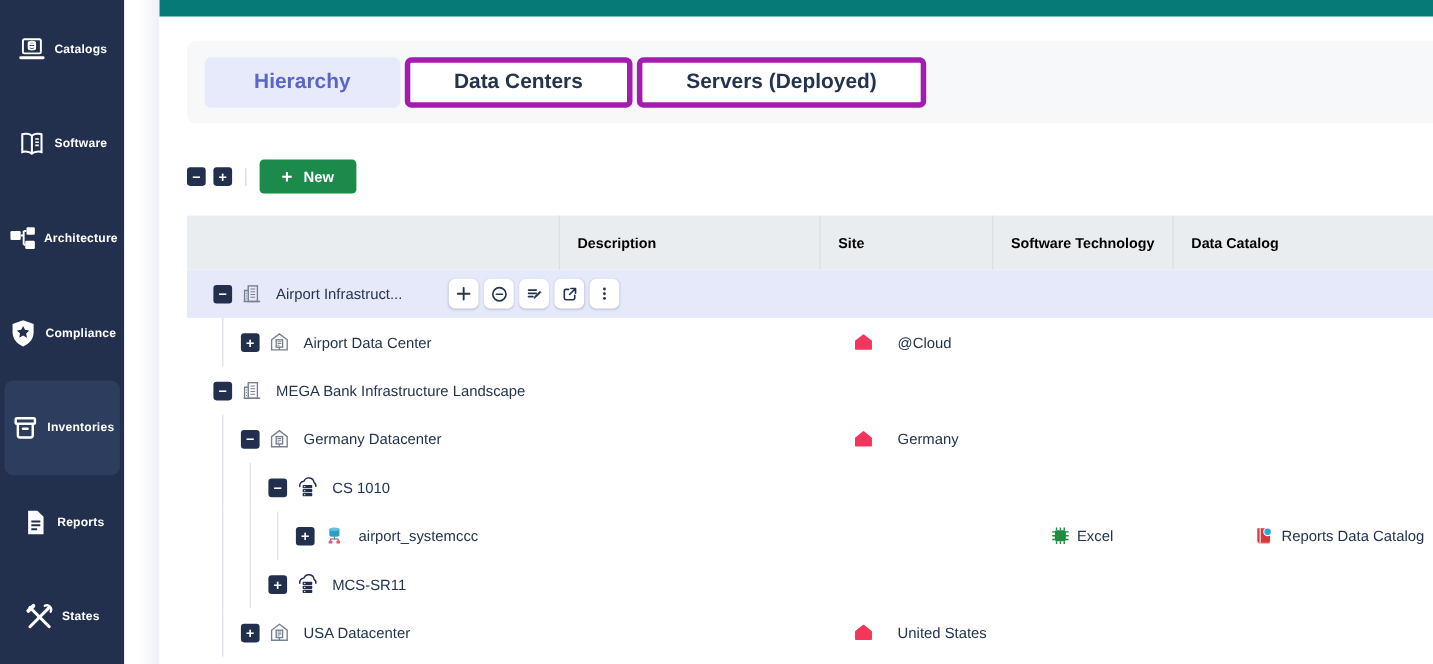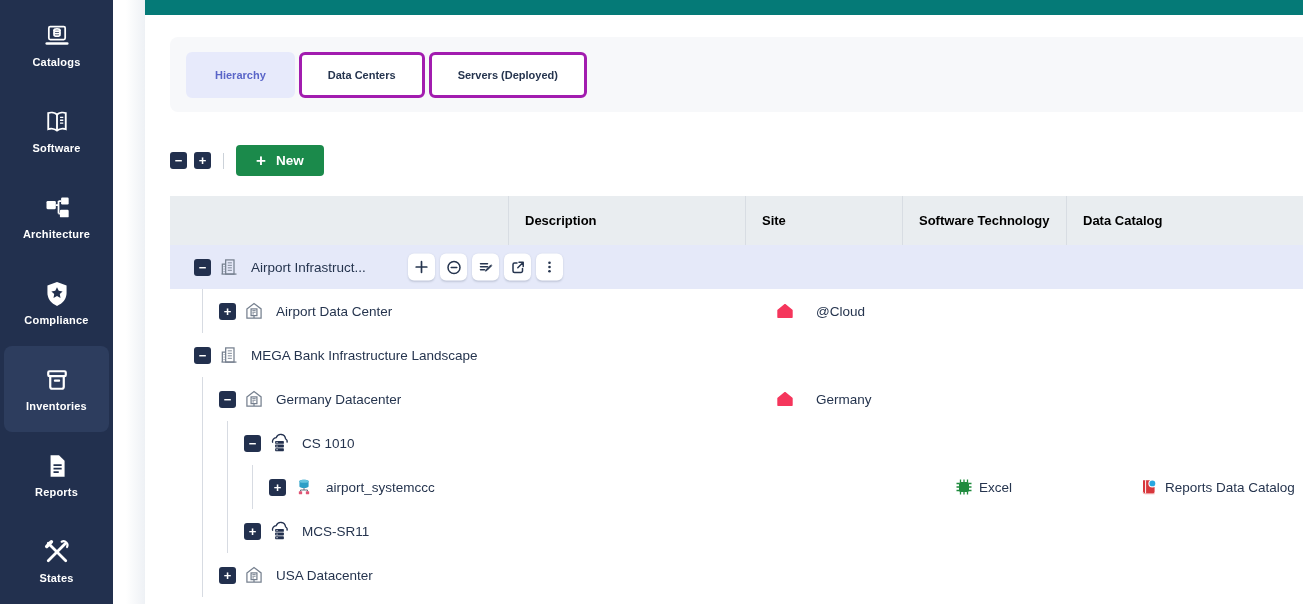--- a/index.html
+++ b/index.html
@@ -2,37 +2,37 @@
 <html><head>
 <meta charset="utf-8">
 <style>
   html,body{margin:0;padding:0;background:#fff;}
   .app{position:relative;width:1303px;height:604px;overflow:hidden;background:#fff;
        font-family:"Liberation Sans",sans-serif;color:#25344e;}
 
   
   .sidebar{position:absolute;left:0;top:0;width:113px;height:604px;background:#22304e;
            box-sizing:border-box;padding-top:2px;}
-  .side-item{height:86px;margin:0 4px;border-radius:8px;display:flex;flex-direction:column;
+  .side-item{height:86px;margin:0 4px;border-radius:8px;display:flex;
              align-items:center;justify-content:center;gap:6px;cursor:pointer;}
   .side-item.active{background:#2d3d5e;}
   .side-item .lbl{color:#fff;font-size:11px;font-weight:700;letter-spacing:.2px;}
   .side-item svg{display:block;}
 
   .gap-strip{position:absolute;left:113px;top:0;width:32px;height:604px;
              background:linear-gradient(to right,#ffffff 40%,#eef1f5);}
 
   
   .main{position:absolute;left:145px;top:0;width:1158px;height:604px;background:#fff;}
   .topbar{position:absolute;left:0;top:0;width:100%;height:15px;background:#057a77;}
 
   .tabsbar{position:absolute;left:25px;top:37px;width:1133px;height:75px;background:#f7f8fa;
            border-radius:8px 0 0 8px;box-sizing:border-box;padding:15px 0 0 16px;display:flex;gap:4px;}
-  .tab{height:46px;padding:0 26px;display:flex;align-items:center;background:#fff;
-       border:3px solid #a21caf;border-radius:6px;font-size:11px;font-weight:700;
+  .tab{height:46px;padding:0 40px;display:flex;align-items:center;background:#fff;
+       border:5px solid #a21caf;border-radius:6px;font-size:19px;font-weight:700;
        color:#25344e;cursor:pointer;box-sizing:border-box;white-space:nowrap;}
   .tab.active{background:#e7eafb;border-color:#e7eafb;color:#5a65c8;}
 
   .toolbar{position:absolute;left:25px;top:145px;height:31px;display:flex;align-items:center;}
   .sq-btn{width:17px;height:17px;border:none;border-radius:3px;background:#22304e;color:#fff;
           font-size:13px;font-weight:700;display:grid;place-items:center;cursor:pointer;
           padding:0;line-height:15px;font-family:inherit;}
   .sq-btn + .sq-btn{margin-left:7px;}
   .tb-divider{width:1px;height:16px;background:#ccd2d9;margin:0 12px;}
   .new-btn{height:31px;padding:0 20px;background:#1b8a4b;border:none;border-radius:4px;color:#fff;
@@ -371,19 +371,25 @@
               <button class="expander">+</button>
               <svg class="tree-ic" width="20" height="20" viewBox="0 0 24 24" fill="none" stroke="#76808f" stroke-width="1.5">
     <path d="M3.5 9.5 L12 3 L20.5 9.5 V20.5 H3.5 Z"></path>
     <rect x="8.5" y="9.5" width="7" height="8"></rect>
     <path d="M10 11.5 h4 M10 13.5 h4 M10 15.5 h2" stroke-width="1.1"></path>
     <path d="M12 17.5 v3"></path>
   </svg>
               <span class="nm">USA Datacenter</span>
             </div>
             <div class="cell c-desc"></div>
+            <div class="cell c-site">
+              <svg class="val-ic" width="16" height="16" viewBox="0 0 16 16">
+    <path d="M8 1.6 L15 7.2 V14.2 H1 V7.2 Z" fill="#f5365c" stroke="#f5365c" stroke-width="1.4" stroke-linejoin="round"></path>
+  </svg>
+              <span>United States</span>
+            </div>
             <div class="cell c-tech"></div>
             <div class="cell c-cat"></div>
           </div>
         </div>
     </div>
   </div>
 </div>
 
 </body></html>

